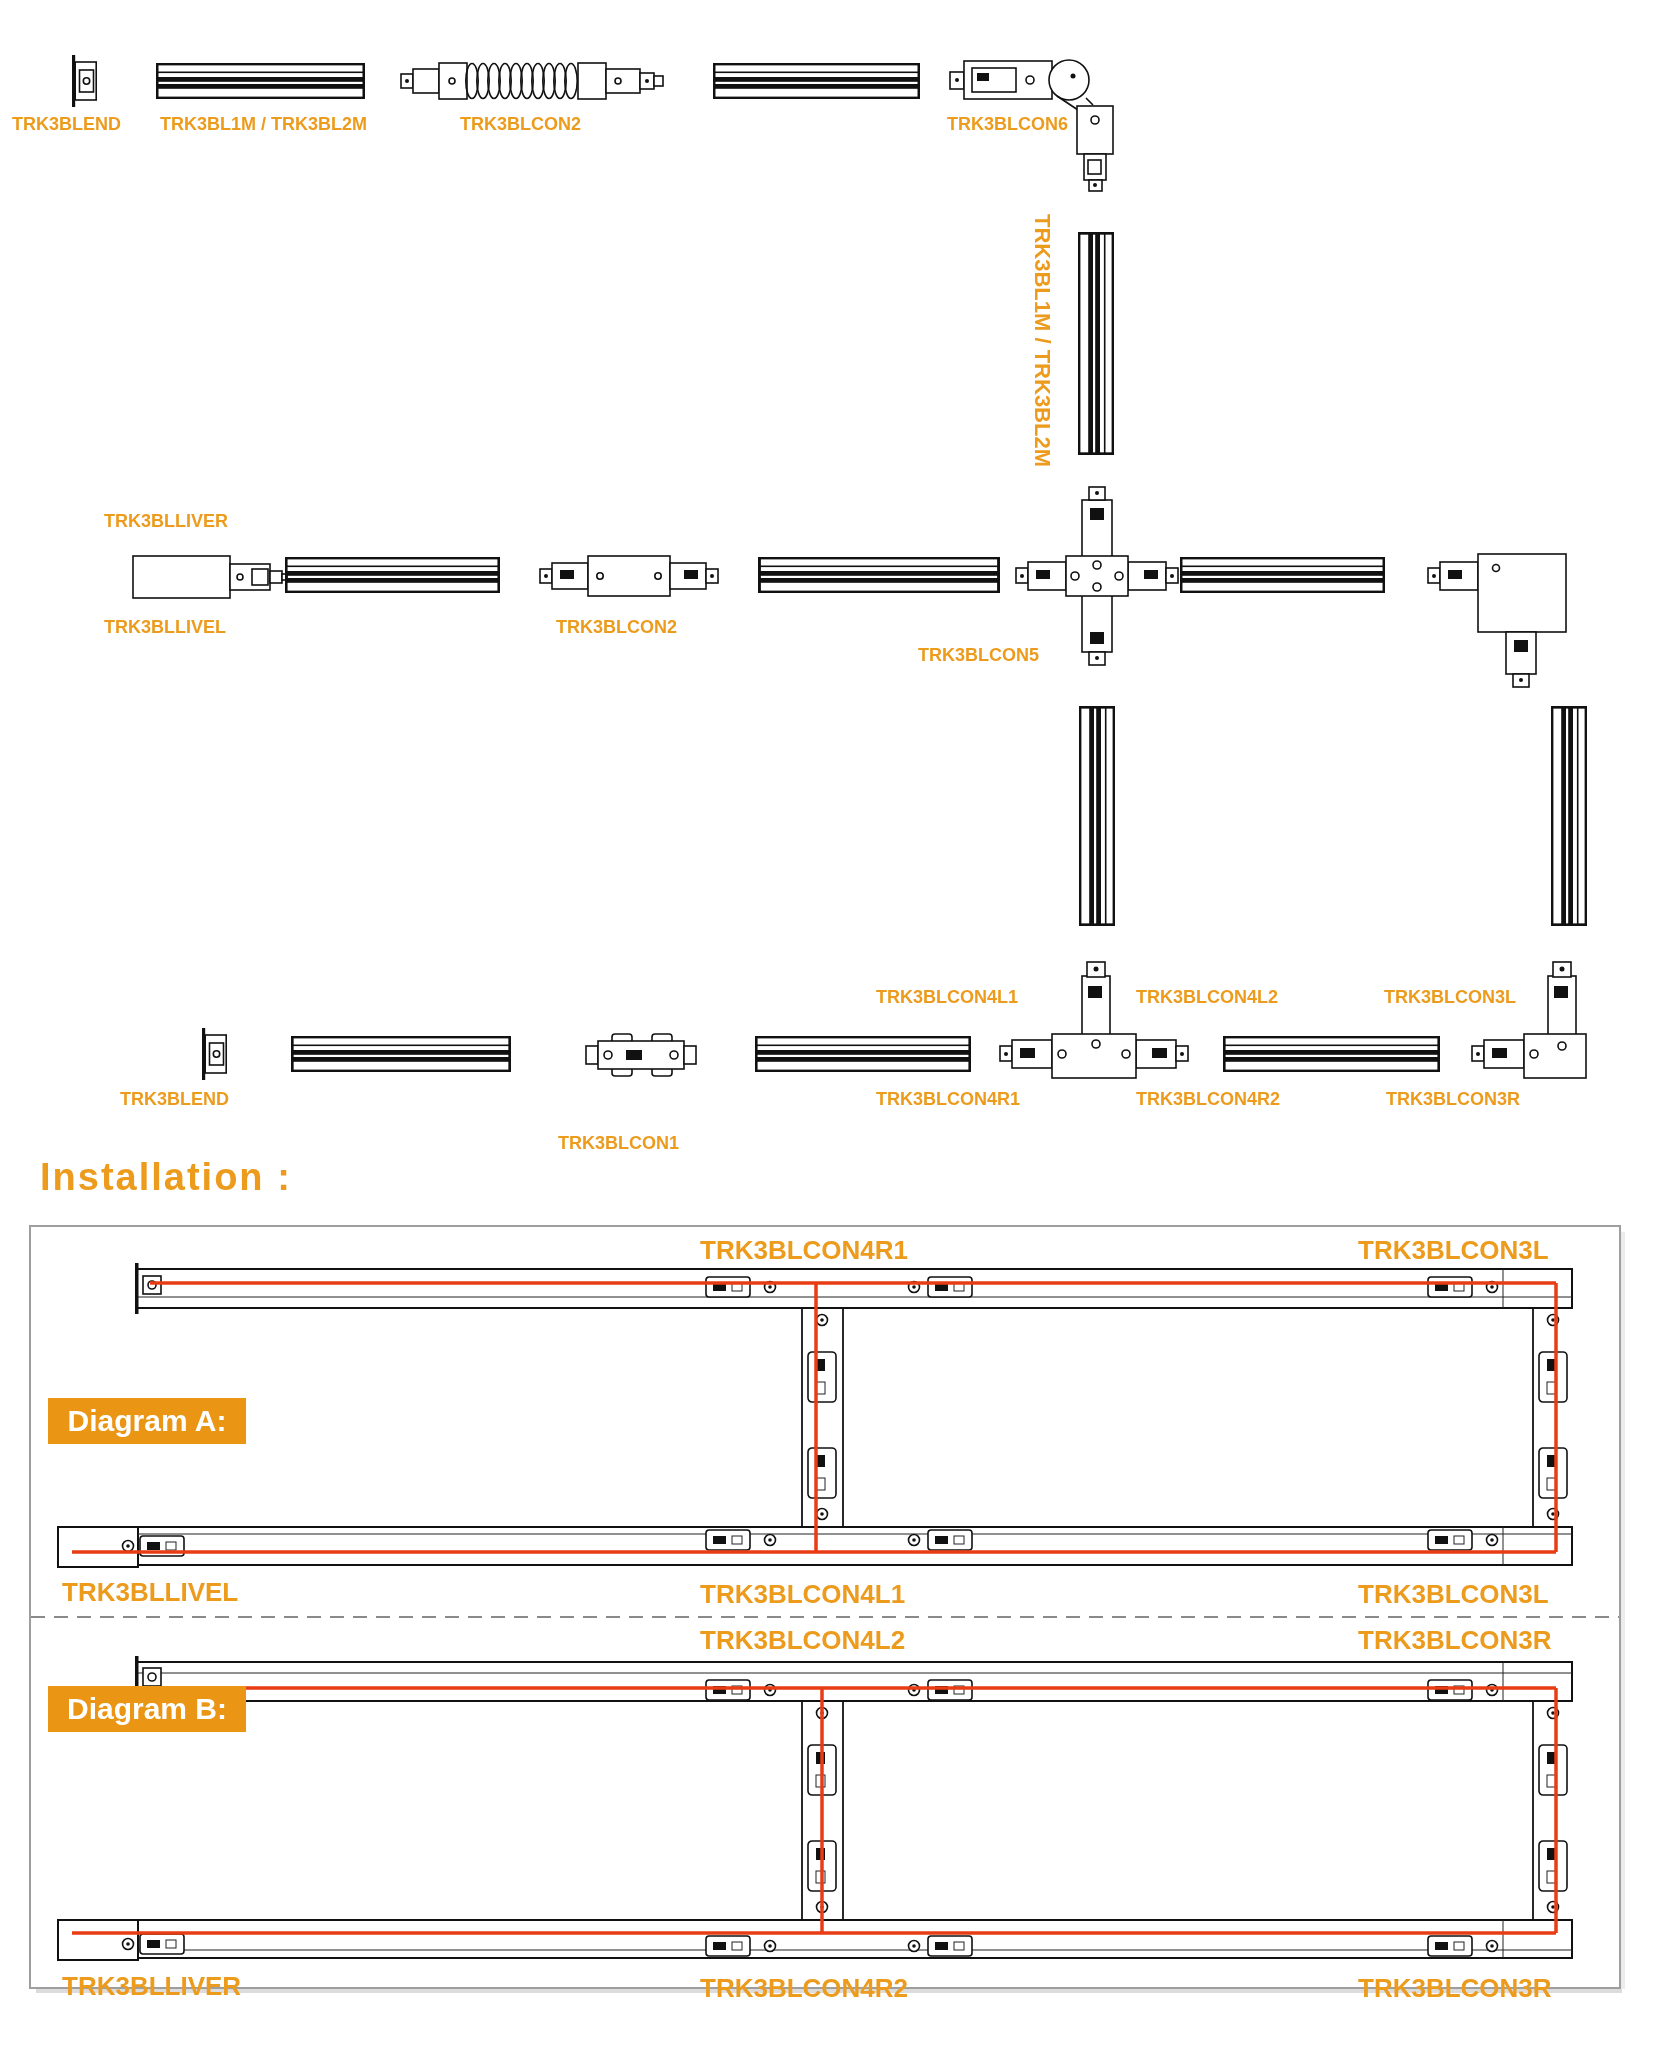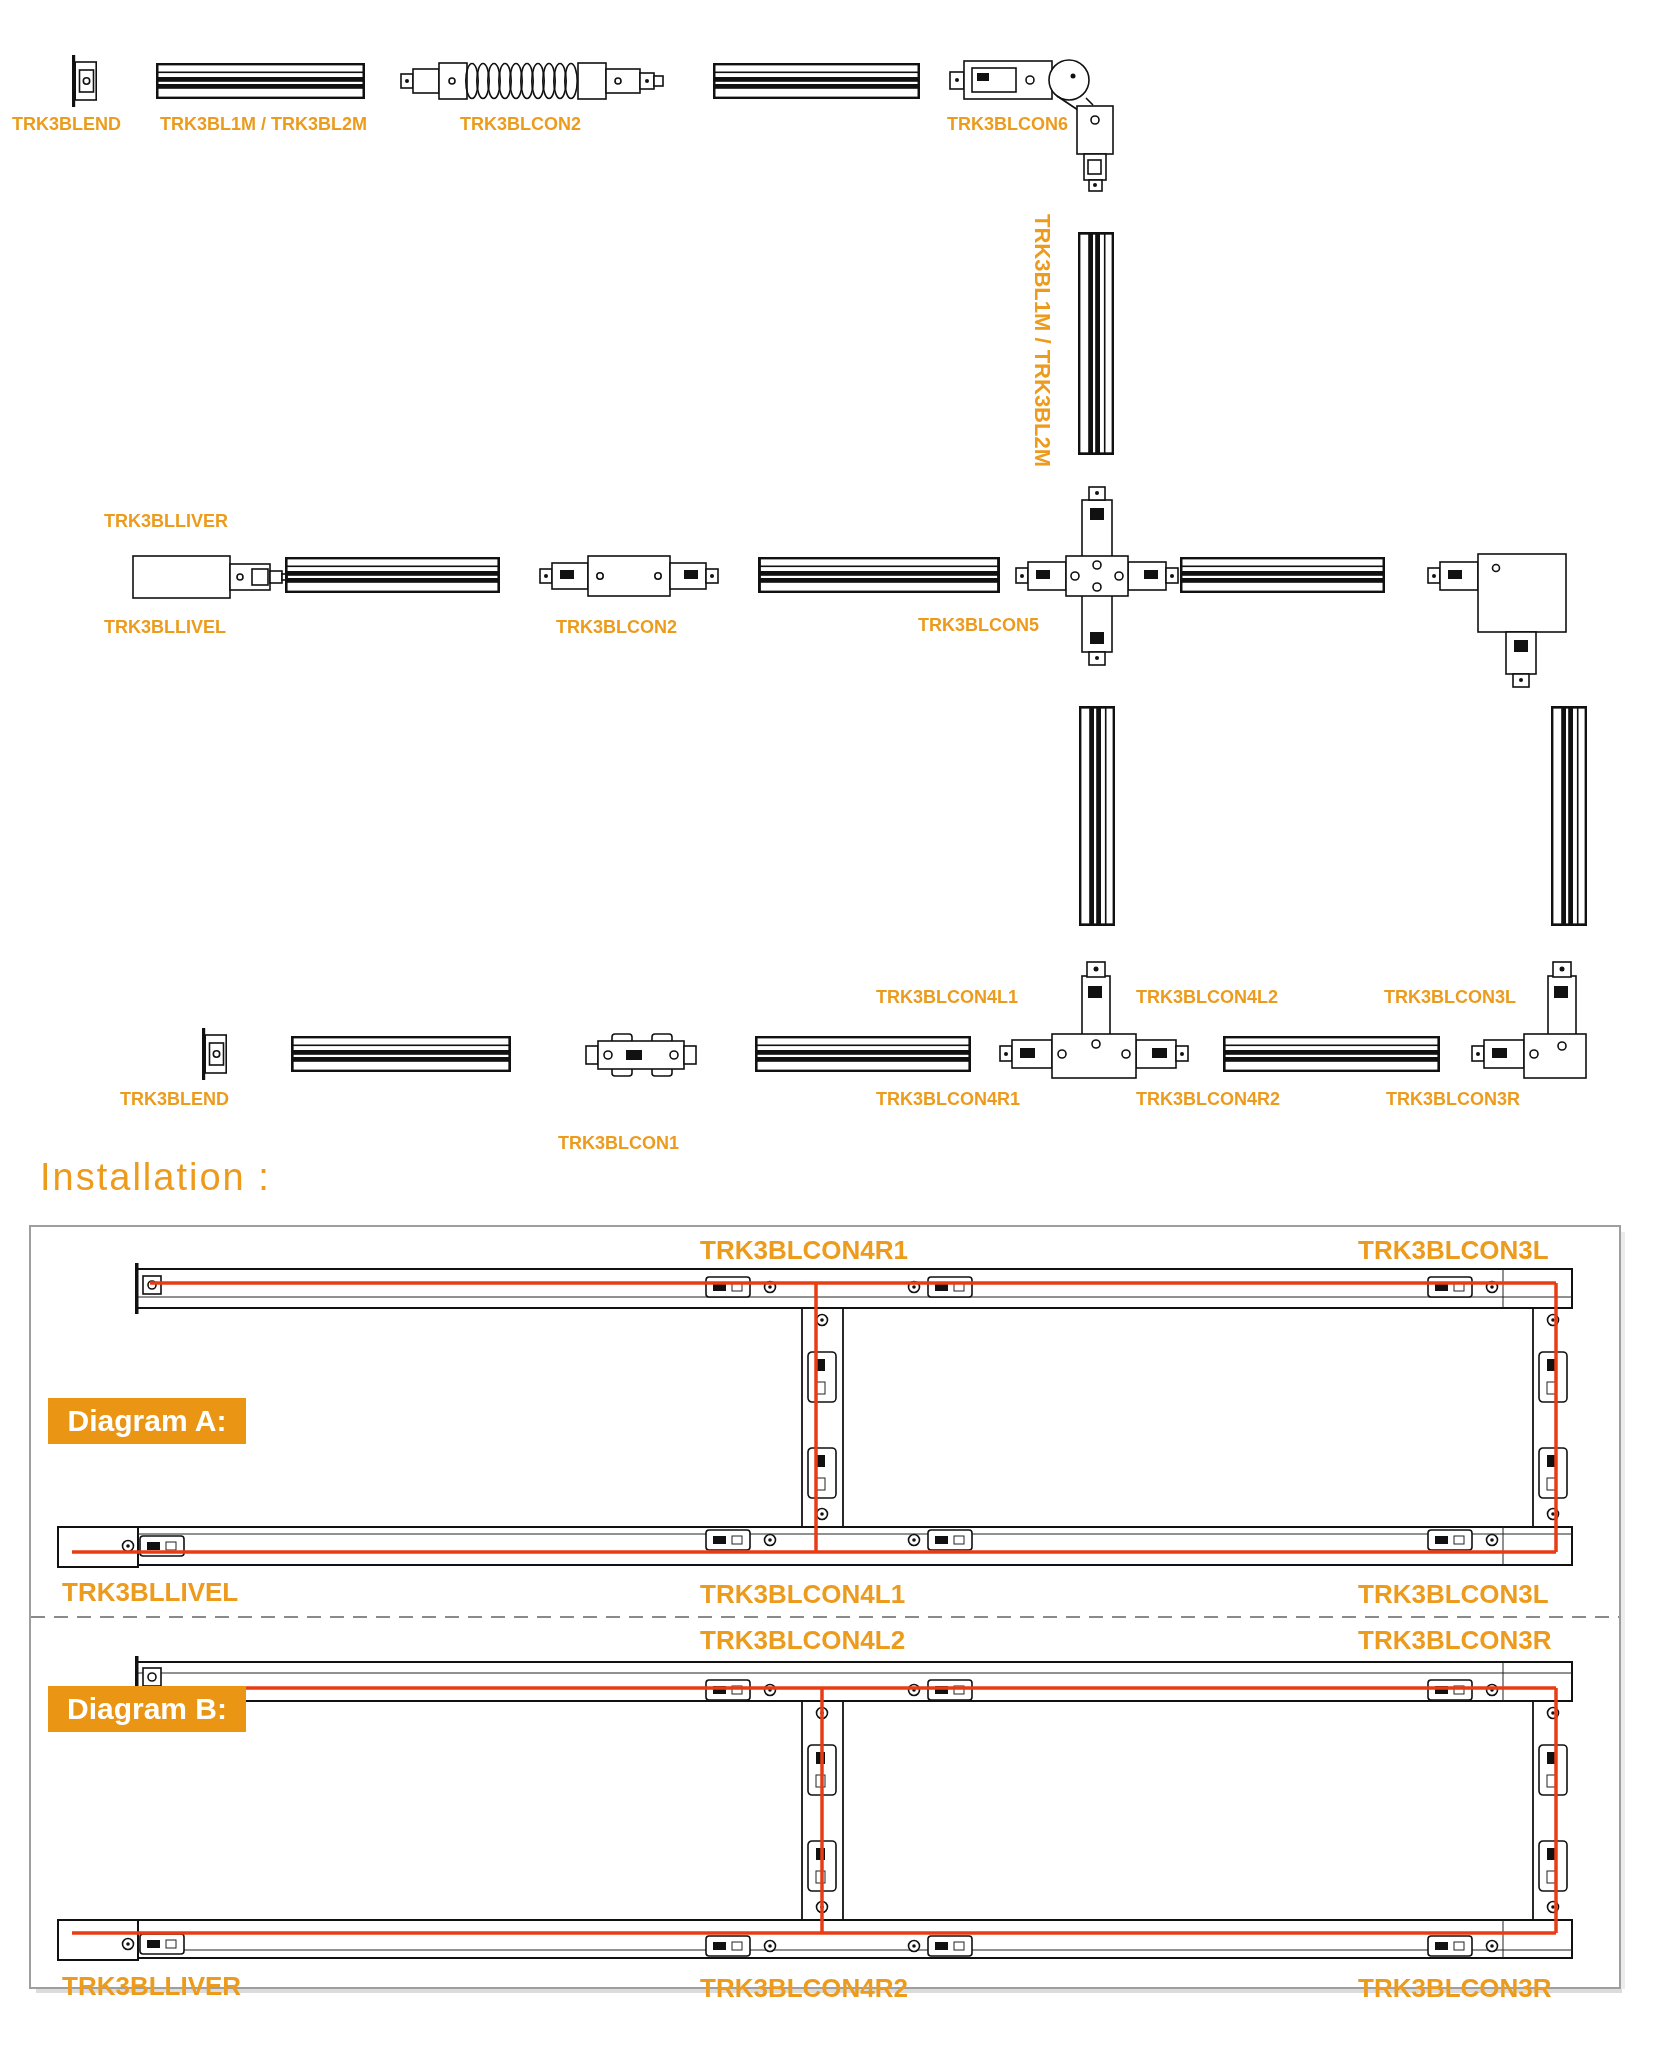--- a/index.html
+++ b/index.html
@@ -18,21 +18,21 @@
   .bar {stroke:#111;fill:#fff;stroke-width:2;}
   .wire{stroke:var(--wire_red);fill:none;stroke-width:3.5;}
   .dash{stroke:#8a8a8a;stroke-width:2;stroke-dasharray:14 9;}
   .obox{stroke:#9e9e9e;fill:none;stroke-width:2;}
   .part-label{position:absolute;color:var(--label_orange);font-weight:bold;font-size:18px;
               white-space:nowrap;line-height:1.1;}
   .inst-label{position:absolute;color:var(--label_orange);font-weight:bold;font-size:26px;
               white-space:nowrap;line-height:1.1;}
   .v-label{position:absolute;color:var(--label_orange);font-weight:bold;font-size:22px;
            white-space:nowrap;transform-origin:0 0;transform:rotate(90deg);line-height:1;}
-  .heading{position:absolute;color:var(--label_orange);font-weight:normal;font-size:38px;
+  .heading{position:absolute;color:var(--label_orange);font-weight:bold;font-size:38px;
            letter-spacing:2px;white-space:nowrap;}
   .badge{position:absolute;width:198px;height:46px;background:var(--badge_orange);color:#fff;
          font-weight:bold;font-size:30px;display:flex;align-items:center;justify-content:center;
          white-space:nowrap;text-align:right;}
 </style>
 </head>
 <body>
 
 <div id="canvas">
 
@@ -342,21 +342,21 @@
 
 <div class="part-label" style="left:12px;top:115px">TRK3BLEND</div>
 <div class="part-label" style="left:160px;top:115px">TRK3BL1M / TRK3BL2M</div>
 <div class="part-label" style="left:460px;top:115px">TRK3BLCON2</div>
 <div class="part-label" style="left:947px;top:115px">TRK3BLCON6</div>
 <div class="v-label" style="left:1053px;top:214px">TRK3BL1M / TRK3BL2M</div>
 
 <div class="part-label" style="left:104px;top:512px">TRK3BLLIVER</div>
 <div class="part-label" style="left:104px;top:618px">TRK3BLLIVEL</div>
 <div class="part-label" style="left:556px;top:618px">TRK3BLCON2</div>
-<div class="part-label" style="left:918px;top:616px">TRK3BLCON5</div>
+<div class="part-label" style="left:918px;top:646px">TRK3BLCON5</div>
 
 <div class="part-label" style="left:876px;top:988px">TRK3BLCON4L1</div>
 <div class="part-label" style="left:1136px;top:988px">TRK3BLCON4L2</div>
 <div class="part-label" style="left:1384px;top:988px">TRK3BLCON3L</div>
 <div class="part-label" style="left:120px;top:1090px">TRK3BLEND</div>
 <div class="part-label" style="left:558px;top:1134px">TRK3BLCON1</div>
 <div class="part-label" style="left:876px;top:1090px">TRK3BLCON4R1</div>
 <div class="part-label" style="left:1136px;top:1090px">TRK3BLCON4R2</div>
 <div class="part-label" style="left:1386px;top:1090px">TRK3BLCON3R</div>
 

